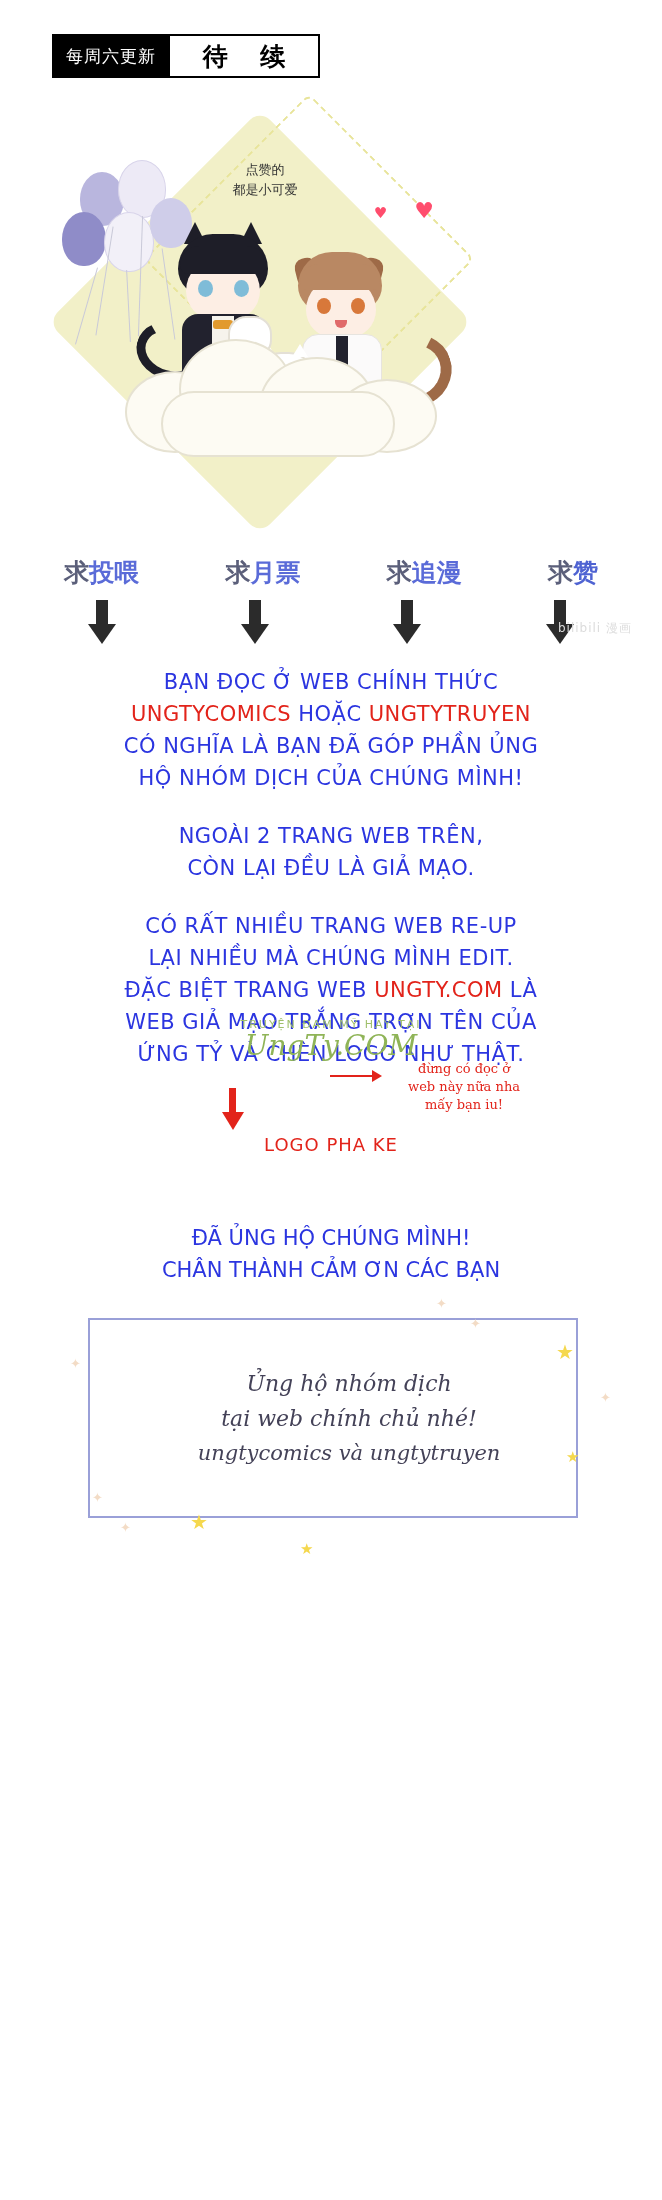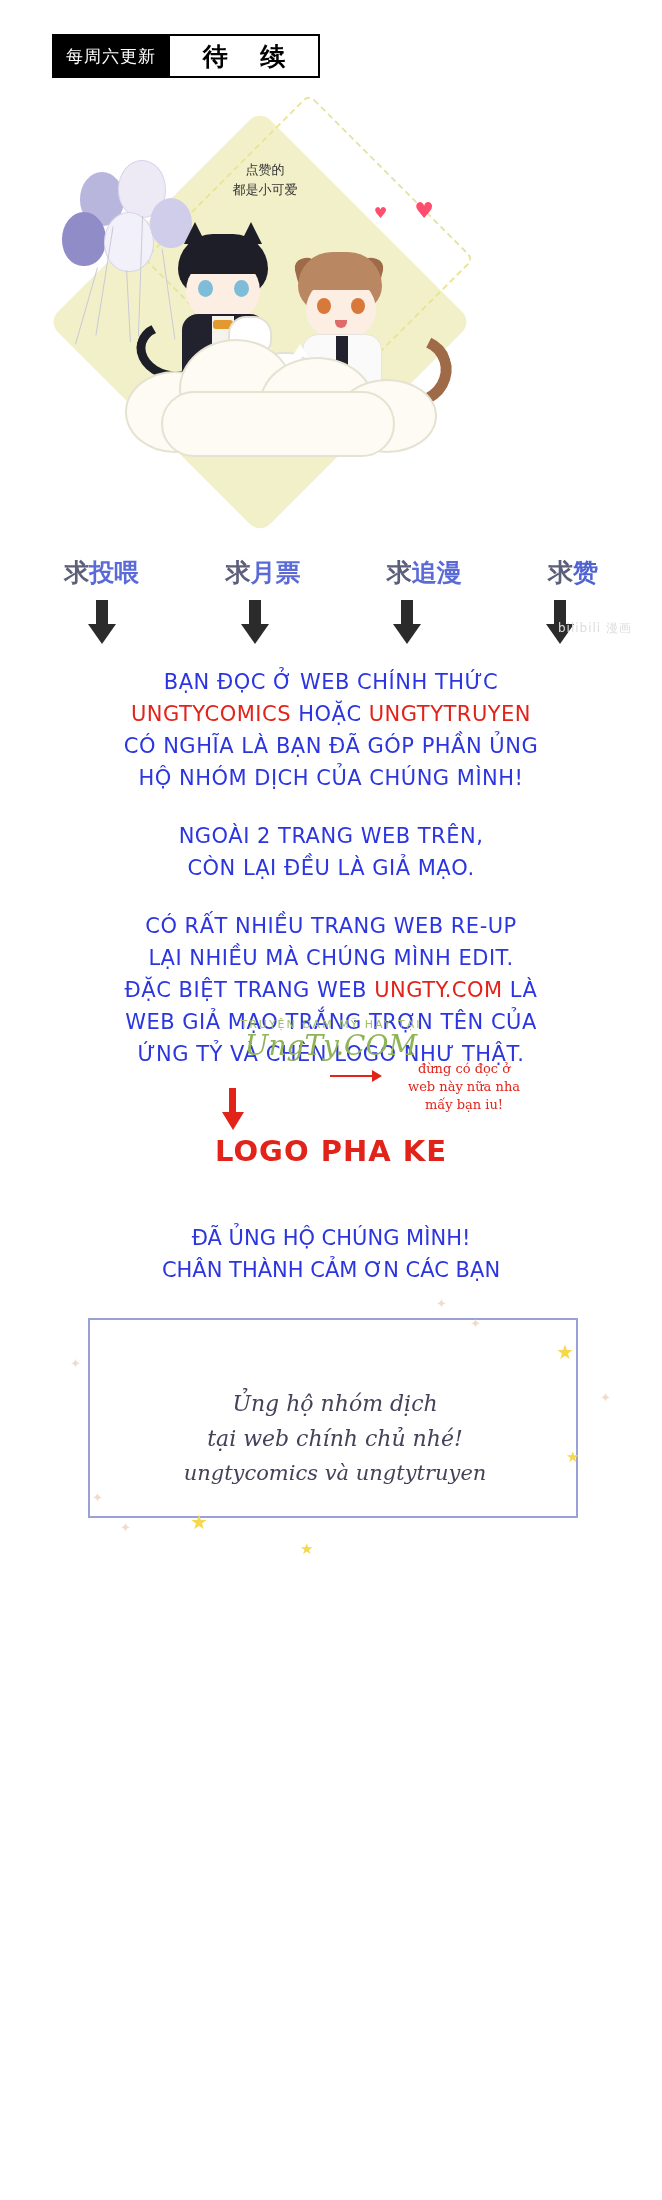--- a/index.html
+++ b/index.html
@@ -253,22 +253,22 @@
     border-left:11px solid transparent;
     border-right:11px solid transparent;
     border-top:18px solid #e2231a;
   }
   .logo-fake-text{
     position:absolute;
     left:0; top:116px;
     width:662px;
     text-align:center;
     color:#e2231a;
-    font-size:29px;
-    font-weight:bold;
+    font-size:18px;
+    font-weight:normal;
     letter-spacing:1px;
   }
 
   
   .thanks{
     position:absolute;
     left:0; top:1222px;
     width:662px;
     text-align:center;
     color:#2b35e0;
@@ -279,28 +279,27 @@
   
   .card{
     position:absolute;
     left:88px; top:1318px;
     width:486px; height:196px;
     border:2px solid #9aa0d8;
     background:#ffffff;
   }
   .card-inner{
     position:absolute;
-    left:2px; top:0;
+    left:16px; top:0;
     width:486px;height:196px;
     display:flex;
     flex-direction:column;
     justify-content:center;
     align-items:center;
     gap:10px;
-    margin-top:20px;
   }
   .card-line{
     font-family:"DejaVu Serif", serif;
     font-style:italic;
     font-size:22px;
     color:#444258;
   }
   .card-line.last{font-size:21px;}
 
   .star{

